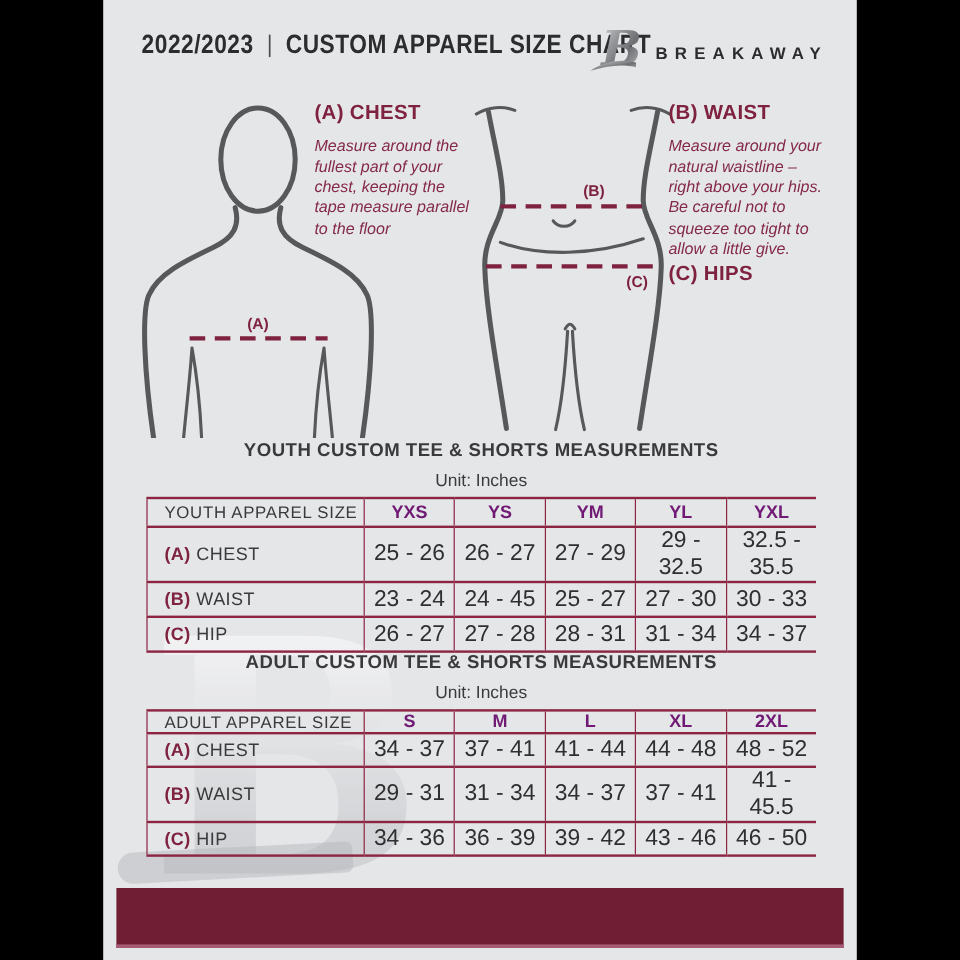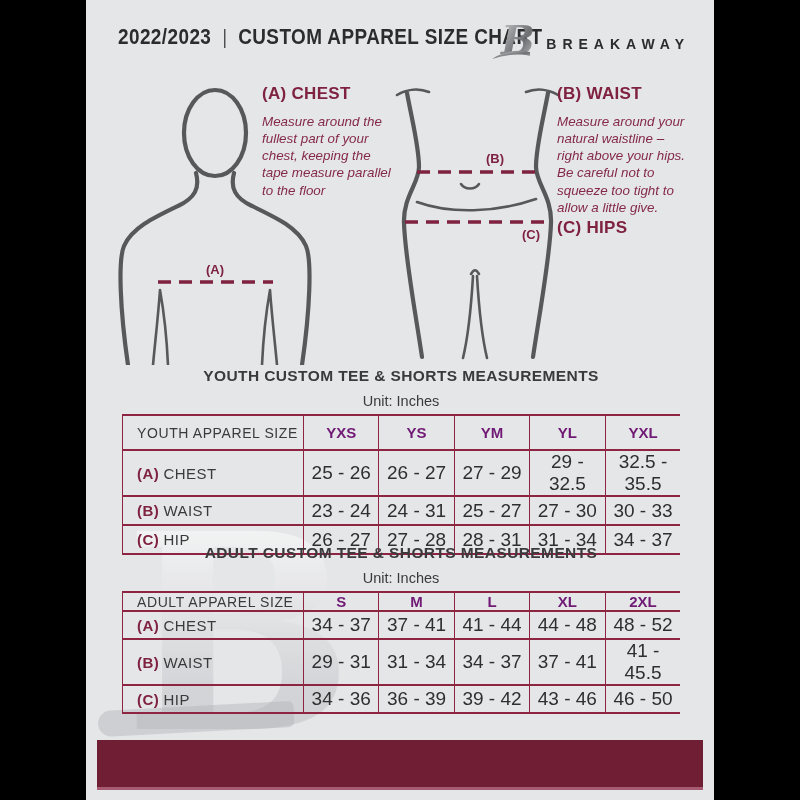--- a/index.html
+++ b/index.html
@@ -67,21 +67,21 @@
   col.c-label{width:181px;}
   col.c-size{width:75.4px;}
   td,th{border:1.5px solid var(--maroon-line);border-top-width:2.4px;border-bottom-width:2.4px;
     padding:0;background:transparent;vertical-align:middle;}
   td:last-child,th:last-child{border-right:none;}
   th.size-head{font-size:15px;font-weight:bold;color:#701a75;}
   th.label-head{font-size:14px;font-weight:normal;letter-spacing:.6px;color:var(--table-text);text-align:left;padding-left:14px;}
   td.row-label{text-align:left;padding-left:14px;font-size:15px;letter-spacing:.4px;color:var(--table-text);}
   td.row-label b{color:var(--maroon);font-weight:bold;}
   td.val{font-size:19px;color:#2F2F31;text-align:center;}
-  .t-youth tr.head{height:35px;} .t-youth tr.data{height:29px;}
+  .t-youth tr.head{height:24px;} .t-youth tr.data{height:29px;}
   .t-adult tr.head{height:14px;padding-left:25px;} .t-adult tr.data{height:28px;}
 
   
   .footer-bar{position:absolute;left:11px;top:740px;width:606px;height:50px;
     background:var(--footer);border-bottom:3px solid #A55B72;}
 </style>
 </head>
 <body>
 
 <div class="stage">
@@ -183,21 +183,21 @@
             <td class="row-label"><b>(A)</b> <span>CHEST</span></td>
             <td class="val">25 - 26</td>
             <td class="val">26 - 27</td>
             <td class="val">27 - 29</td>
             <td class="val">29 - 32.5</td>
             <td class="val">32.5 - 35.5</td>
           </tr>
           <tr class="data">
             <td class="row-label"><b>(B)</b> <span>WAIST</span></td>
             <td class="val">23 - 24</td>
-            <td class="val">24 - 31</td>
+            <td class="val">24 - 45</td>
             <td class="val">25 - 27</td>
             <td class="val">27 - 30</td>
             <td class="val">30 - 33</td>
           </tr>
           <tr class="data">
             <td class="row-label"><b>(C)</b> <span>HIP</span></td>
             <td class="val">26 - 27</td>
             <td class="val">27 - 28</td>
             <td class="val">28 - 31</td>
             <td class="val">31 - 34</td>

